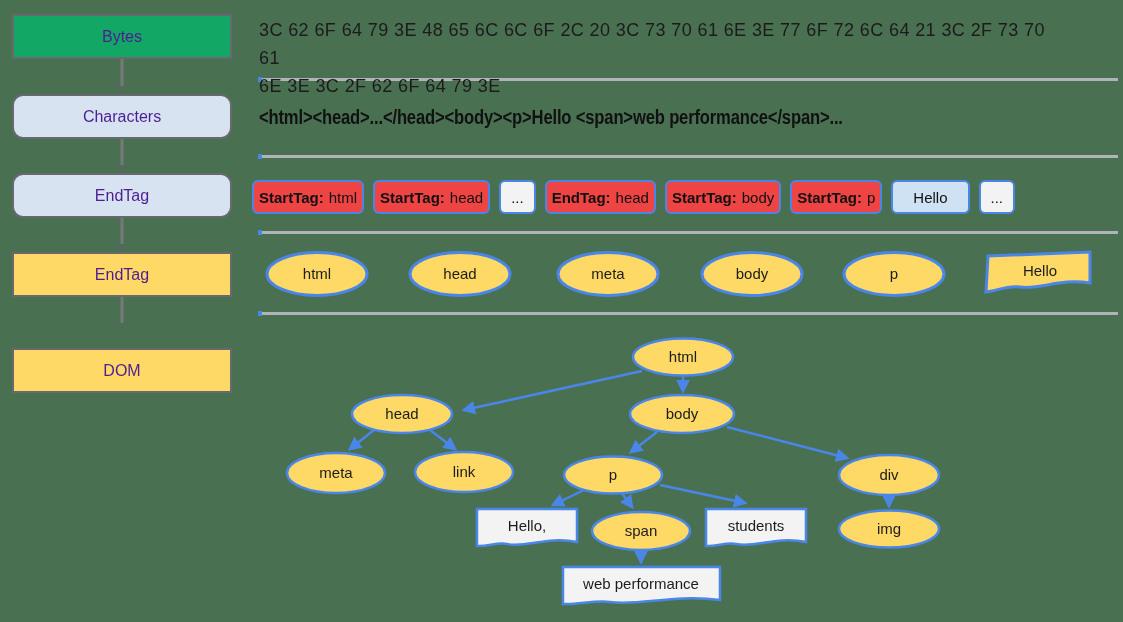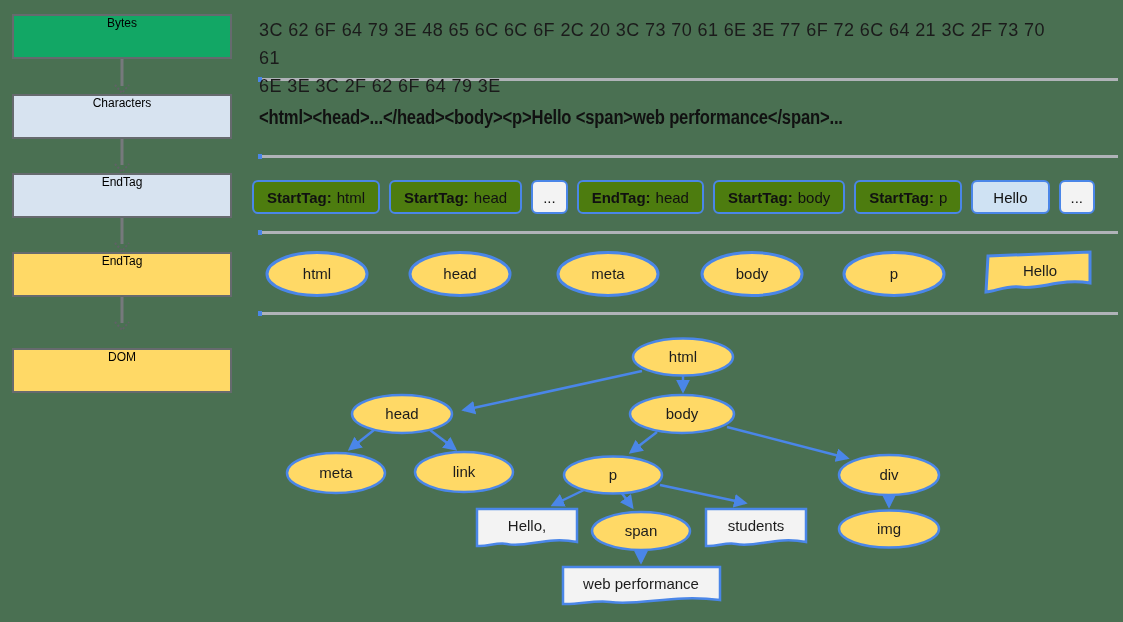--- a/index.html
+++ b/index.html
@@ -1,44 +1,44 @@
 <!DOCTYPE html>
 <html><head>
 <meta charset="utf-8">
 <style>
   html,body{margin:0;padding:0;}
   body{font-family:"Liberation Sans",sans-serif;background:#4a7052;}
   .canvas{position:relative;width:1123px;height:622px;background:#4a7052;overflow:hidden;}
 
   
   .pbox{position:absolute;left:12px;width:220px;height:45px;border:2px solid #666a6e;
-        display:flex;justify-content:center;box-sizing:border-box;
-        font-size:12px;color:#000000;}
+        display:flex;align-items:center;justify-content:center;box-sizing:border-box;
+        font-size:16px;color:#4c1d95;}
   .pbox.green{background:#12a765;}
-  .pbox.blue{background:#d7e3f0;}
+  .pbox.blue{background:#d7e3f0;border-radius:11px;}
   .pbox.yellow{background:#ffd966;}
 
   
   .sep{position:absolute;left:258px;width:860px;height:3px;background:#b0b3b8;}
   .sep::before{content:"";position:absolute;left:0;top:-1px;width:4px;height:5px;background:#4a86e8;}
 
   
   .bytes-text{position:absolute;left:259px;top:16px;width:800px;font-size:18px;
               letter-spacing:0.4px;line-height:28px;color:#1b1b1b;}
 
   
   .chars-text{position:absolute;left:259px;top:106px;font-size:20px;font-weight:bold;
               color:#111;white-space:nowrap;transform:scaleX(0.83);transform-origin:left center;
               letter-spacing:-0.2px;}
 
   
   .tokens-row{position:absolute;left:252px;top:180px;display:flex;gap:9px;}
   .token{height:34px;box-sizing:border-box;border:2.5px solid #4a86e8;border-radius:6px;
-         background:#4d7c0f;display:flex;align-items:center;justify-content:center;
-         padding:0 13px;font-size:15px;color:#111;white-space:nowrap;}
+         background:#ef4444;display:flex;align-items:center;justify-content:center;
+         padding:0 5px;font-size:15px;color:#111;white-space:nowrap;}
   .token b{margin-right:5px;}
   .token b:empty{display:none;margin:0;}
   .token.plain{background:#cfe2f3;}
   .token.ellipsis{background:#f3f3f3;padding:0 10px;}
 
   svg{position:absolute;left:0;top:0;}
   .svgtext{font-family:"Liberation Sans",sans-serif;font-size:15px;fill:#1c1c1c;}
 </style>
 </head>
 <body>

